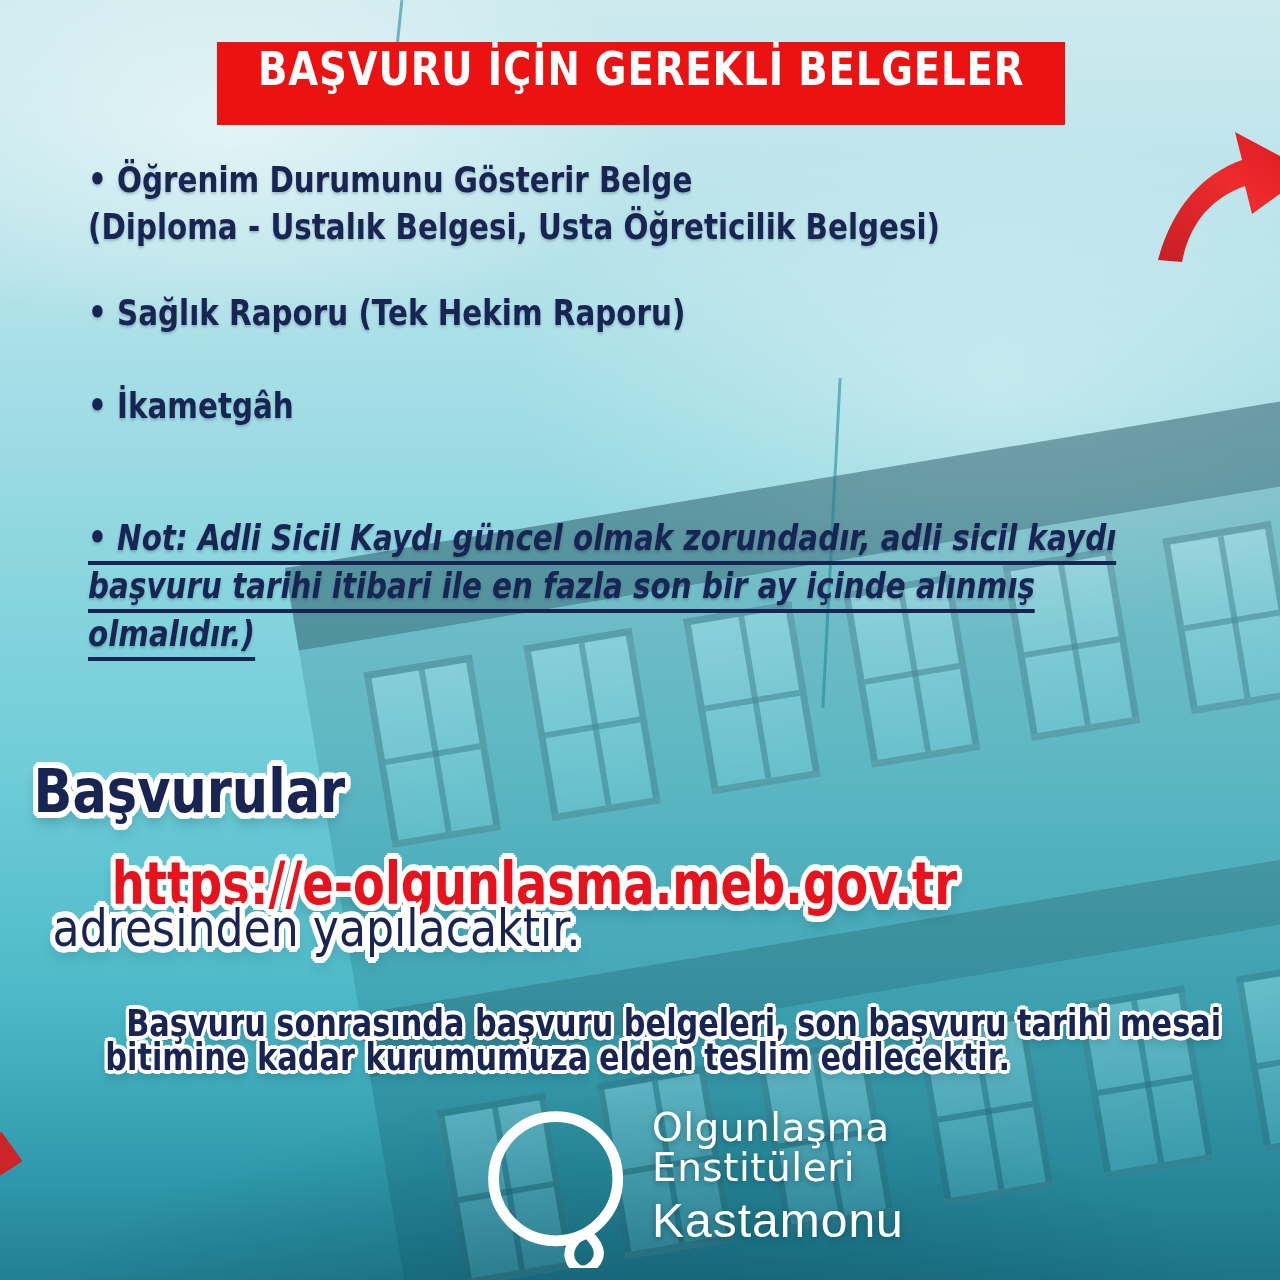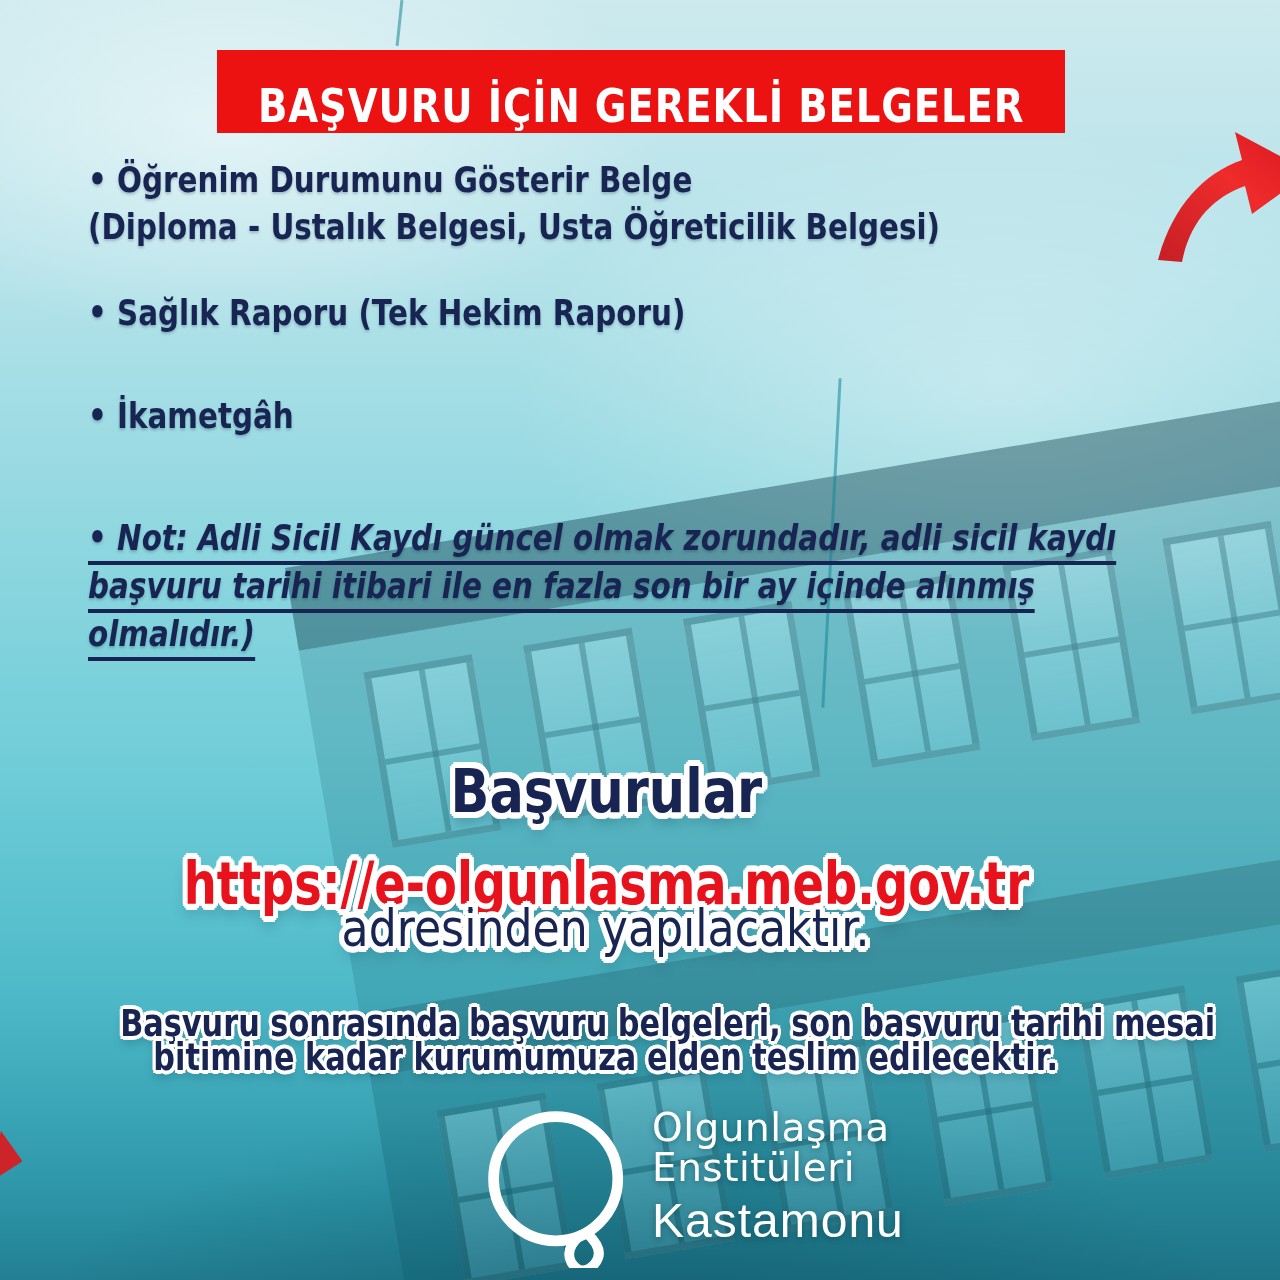--- a/index.html
+++ b/index.html
@@ -26,32 +26,32 @@
   .winrow.b{top:560px;}
   .win{width:96px;height:164px;border:7px solid rgba(8,58,72,.6);
        background:linear-gradient(180deg,rgba(190,236,245,.55),rgba(140,214,228,.35));
        position:relative;flex:0 0 auto;}
   .win::before{content:"";position:absolute;left:0;right:0;top:50%;height:6px;background:rgba(8,58,72,.55);}
   .win::after{content:"";position:absolute;top:0;bottom:0;left:50%;width:6px;background:rgba(8,58,72,.55);}
   .crack{position:absolute;background:rgba(22,134,152,.55);}
   .crack.c1{left:398px;top:0;width:3px;height:46px;transform:rotate(6deg);}
   .crack.c2{left:830px;top:378px;width:3px;height:330px;transform:rotate(3deg);}
   
-  .banner{position:absolute;left:217px;top:50px;width:848px;height:83px;
-          background:var(--banner-red,#ed1212);display:flex;align-items:flex-end;justify-content:center;}
+  .banner{position:absolute;left:217px;top:42px;width:848px;height:83px;
+          background:var(--banner-red,#ed1212);display:flex;align-items:flex-start;justify-content:center;}
   .banner span{color:#fff;font-weight:bold;font-size:46px;letter-spacing:1px;white-space:nowrap;
                display:inline-block;transform:scaleX(.84);}
   
   .line{position:absolute;left:88px;color:var(--navy,#182552);font-weight:bold;font-size:35px;
         white-space:nowrap;text-shadow:0 2px 3px rgba(10,40,70,.25);}
   .cnd{display:inline-block;transform:scaleX(.84);transform-origin:0 60%;white-space:nowrap;}
   .ital{font-style:italic;}
   .undl{border-bottom:4px solid var(--navy,#182552);padding-bottom:3px;}
   
-  .ctr{position:absolute;left:0;width:1212px;text-align:center;white-space:nowrap;}
+  .ctr{position:absolute;left:6px;width:1212px;white-space:nowrap;}
   .outl{
     text-shadow:
       0 6px 0 #fff,0 -6px 0 #fff,6px 0 0 #fff,-6px 0 0 #fff,
       4px 4px 0 #fff,-4px 4px 0 #fff,4px -4px 0 #fff,-4px -4px 0 #fff,
       2px 6px 0 #fff,-2px 6px 0 #fff,2px -6px 0 #fff,-2px -6px 0 #fff,
       6px 2px 0 #fff,-6px 2px 0 #fff,6px -2px 0 #fff,-6px -2px 0 #fff,
       0 10px 14px rgba(5,60,80,.35);
   }
   .cndc{display:inline-block;transform:scaleX(.85);transform-origin:50% 50%;}
   .apply-head{top:756px;font-size:60px;font-weight:bold;color:var(--navy,#182552);}
@@ -116,21 +116,21 @@
   </div>
 
   <div class="line" style="top:160px">
     <span class="cnd">• Öğrenim Durumunu Gösterir Belge</span></div>
   <div class="line" style="top:207px">
     <span class="cnd">(Diploma - Ustalık Belgesi, Usta Öğreticilik Belgesi)</span></div>
 
   <div class="line" style="top:293px">
     <span class="cnd">• Sağlık Raporu (Tek Hekim Raporu)</span></div>
 
-  <div class="line" style="top:396px">
+  <div class="line" style="top:386px">
     <span class="cnd">• İkametgâh</span></div>
 
   <div class="line" style="top:518px">
     <span class="cnd"><span class="ital undl">• Not: Adli Sicil Kaydı güncel olmak zorundadır, adli sicil kaydı</span></span></div>
   <div class="line" style="top:566px">
     <span class="cnd"><span class="ital undl">başvuru tarihi itibari ile en fazla son bir ay içinde alınmış</span></span></div>
   <div class="line" style="top:614px">
     <span class="cnd"><span class="ital undl">olmalıdır.)</span></span></div>
 
 

